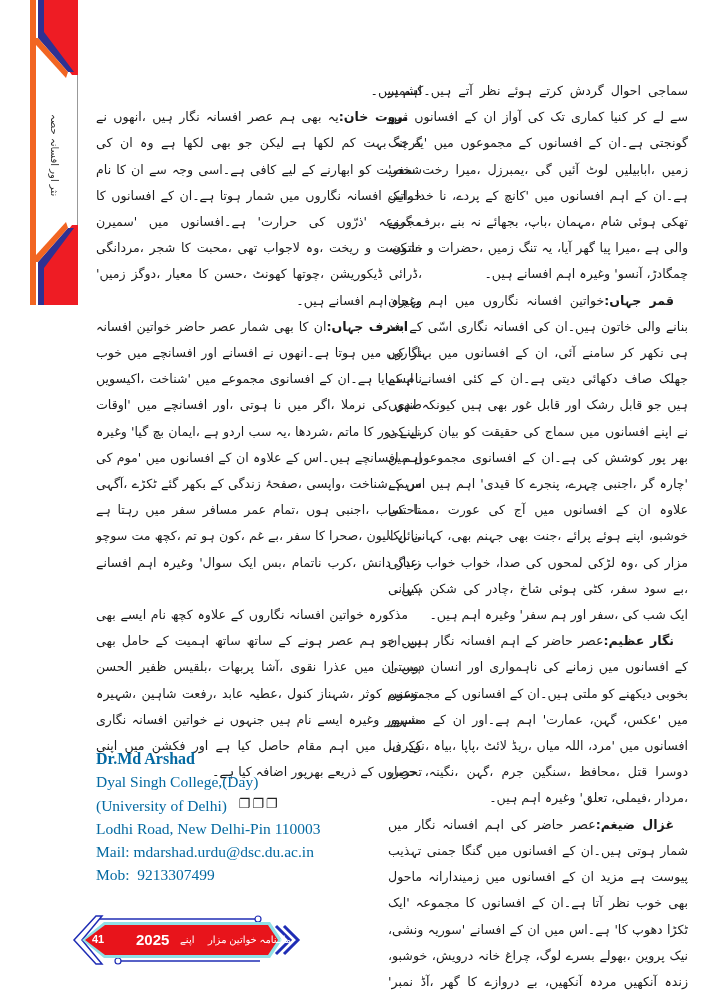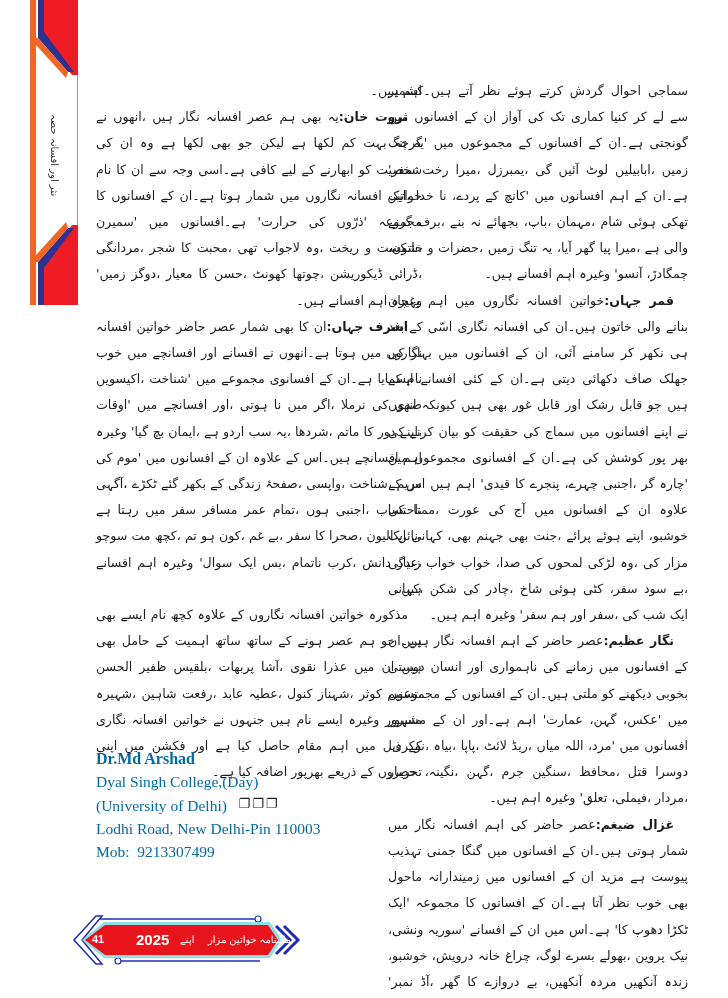--- a/index.html
+++ b/index.html
@@ -97,20 +97,21 @@
     <span>مذکورہ خواتین افسانہ نگاروں کے علاوہ کچھ نام ایسے بھی ہیں جو ہم عصر ہونے کے ساتھ ساتھ اہمیت کے حامل بھی ہیں ان میں عذرا نقوی ،آشا پربھات ،بلقیس ظفیر الحسن ،تسنیم کوثر ،شہناز کنول ،عطیہ عابد ،رفعت شاہین ،شہیرہ مسرور وغیرہ ایسے نام ہیں جنہوں نے خواتین افسانہ نگاری کے ذیل میں اہم مقام حاصل کیا ہے اور فکشن میں اپنی تحریروں کے ذریعے بھرپور اضافہ کیا ہے۔</span>
   </p>
   <div class="end-mark">❐❐❐</div>
 </div>
 
 <div class="address">
   <div class="name">Dr.Md Arshad</div>
   <div>Dyal Singh College,(Day)</div>
   <div>(University of Delhi)</div>
   <div>Lodhi Road, New Delhi-Pin 110003</div>
+  <div>Mail: mdarshad.urdu@dsc.du.ac.in</div>
   <div style="white-space:pre">Mob:  9213307499</div>
 </div>
 
 <div class="footer">
   <svg viewBox="0 0 240 60">
 
     <polygon points="4,30 26,6 32,6 12,30 32,54 26,54" fill="#ffffff" stroke="#1f2db5" stroke-width="1.5"></polygon>
 
     <line x1="30" y1="9" x2="185" y2="9" stroke="#1f2db5" stroke-width="1.5"></line>
     <circle cx="188" cy="9" r="3" fill="#fff" stroke="#1f2db5" stroke-width="1.2"></circle>

